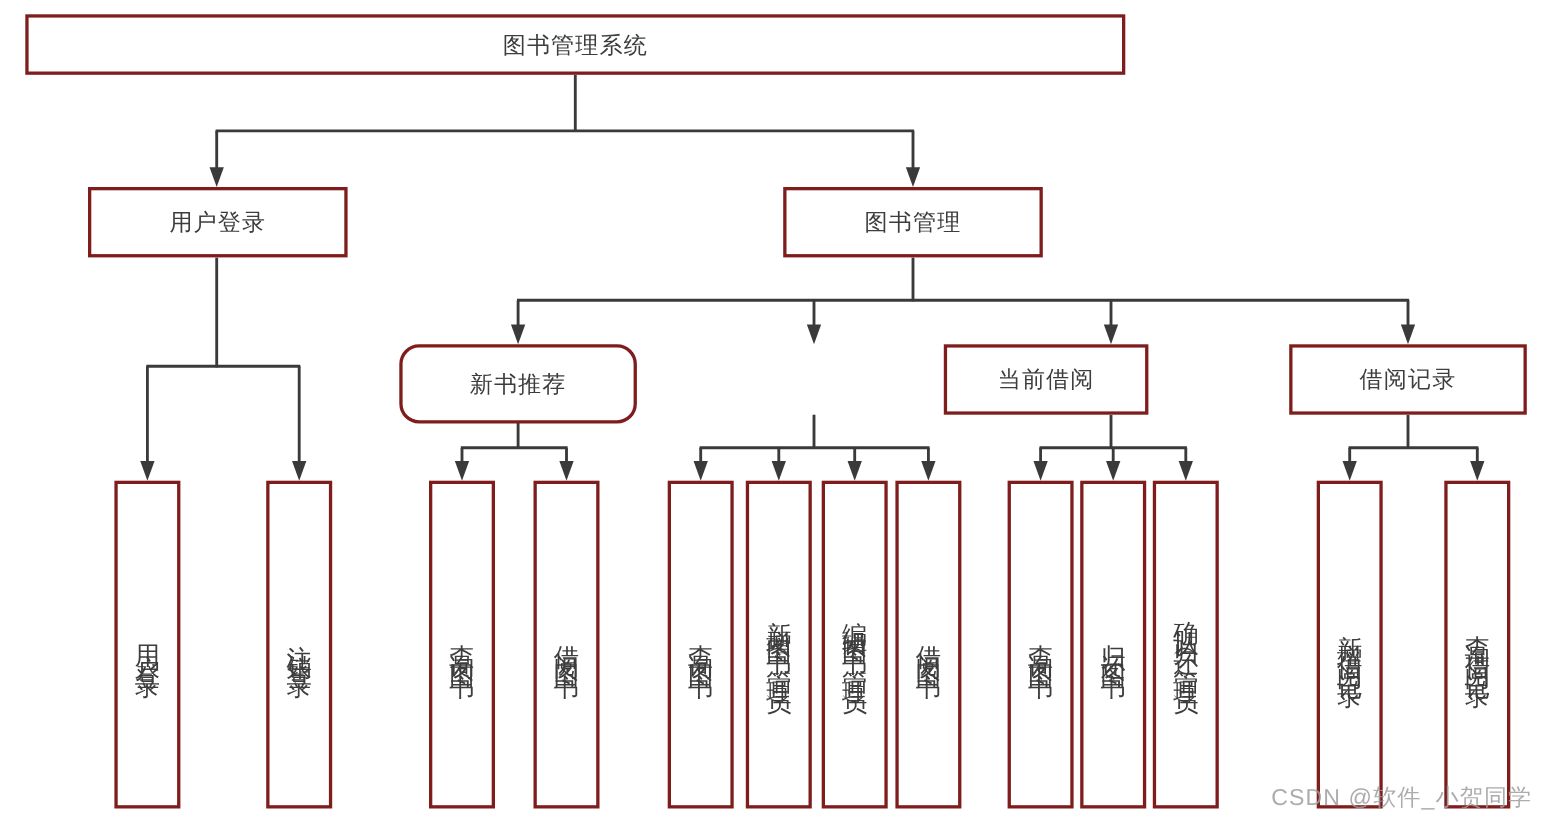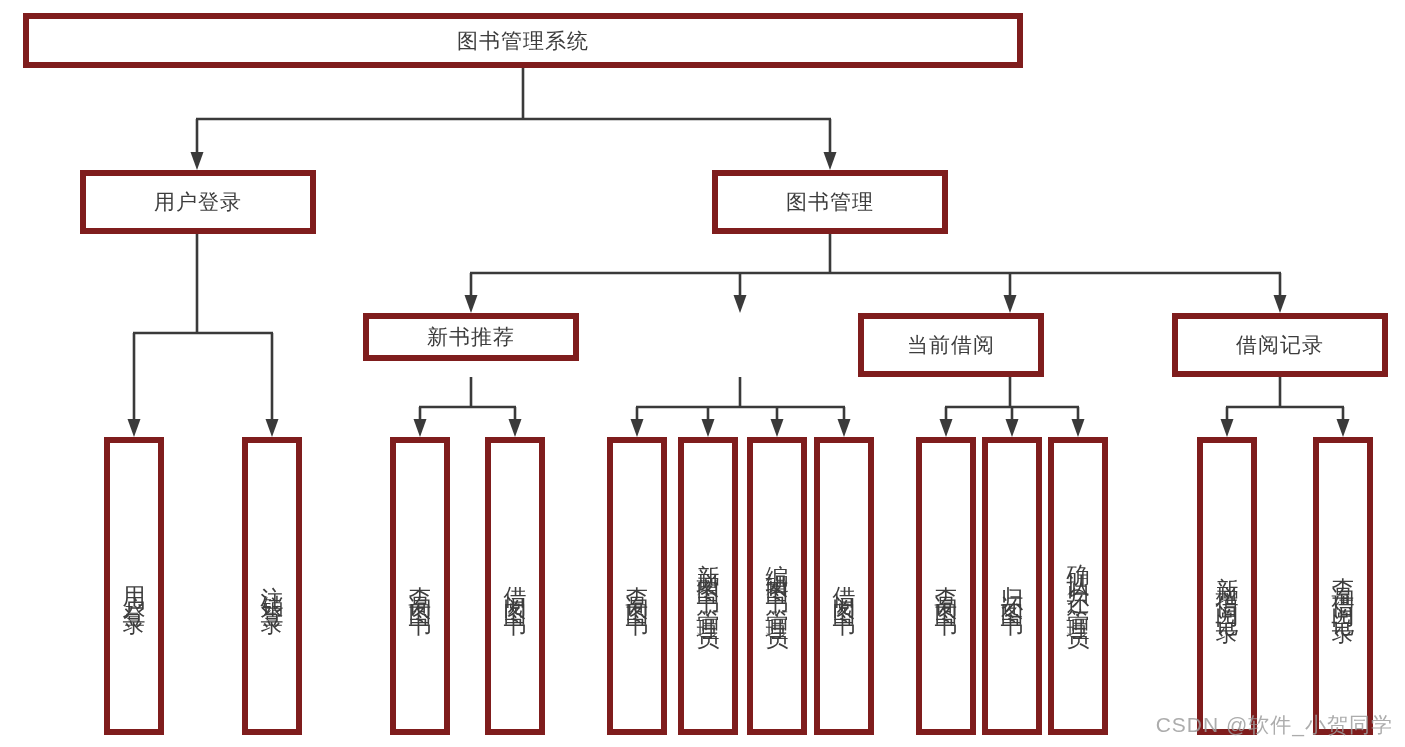--- a/index.html
+++ b/index.html
@@ -17,21 +17,21 @@
   }
   .connectors {
     position: absolute;
     left: 0;
     top: 0;
     pointer-events: none;
   }
   .node {
     position: absolute;
     box-sizing: border-box;
-    border: 6px solid #7f1d1d;
+    border: 3px solid #7f1d1d;
     background: #ffffff;
     display: flex;
     align-items: center;
     justify-content: center;
     color: #3d3d3d;
   }
   .node.hlabel span {
     font-size: 21px;
     letter-spacing: 1px;
     white-space: nowrap;
@@ -127,21 +127,21 @@
     <span>图书管理系统</span>
   </div>
 
   <div class="node hlabel" style="left:80px; top:170px; width:236px; height:64px;">
     <span>用户登录</span>
   </div>
   <div class="node hlabel" style="left:712px; top:170px; width:236px; height:64px;">
     <span>图书管理</span>
   </div>
 
-  <div class="node hlabel" style="left:363px; top:313px; width:216px; height:48px;">
+  <div class="node hlabel" style="left:363px; top:313px; width:216px; height:72px;border-radius:18px;">
     <span>新书推荐</span>
   </div>
   <div class="node hlabel" style="left:858px; top:313px; width:186px; height:64px;">
     <span>当前借阅</span>
   </div>
   <div class="node hlabel" style="left:1172px; top:313px; width:216px; height:64px;">
     <span>借阅记录</span>
   </div>
 
   <div class="node leaf" style="left:104px; top:437px; width:60px; height:298px;">

